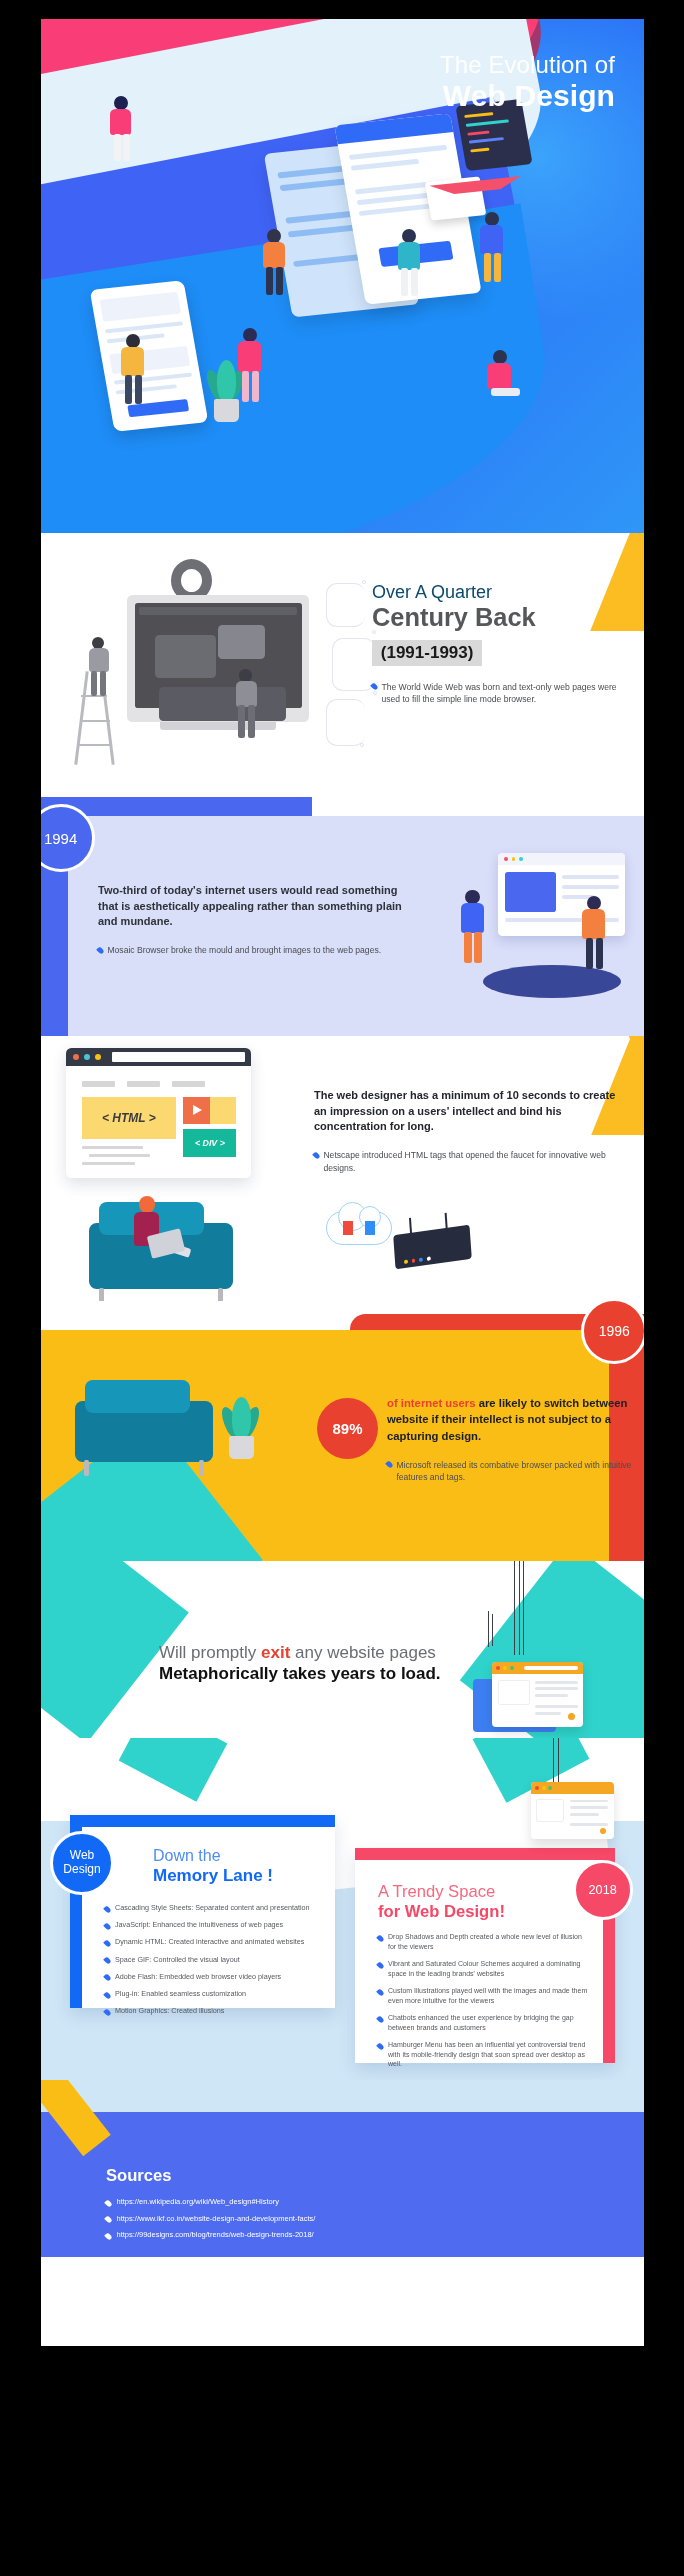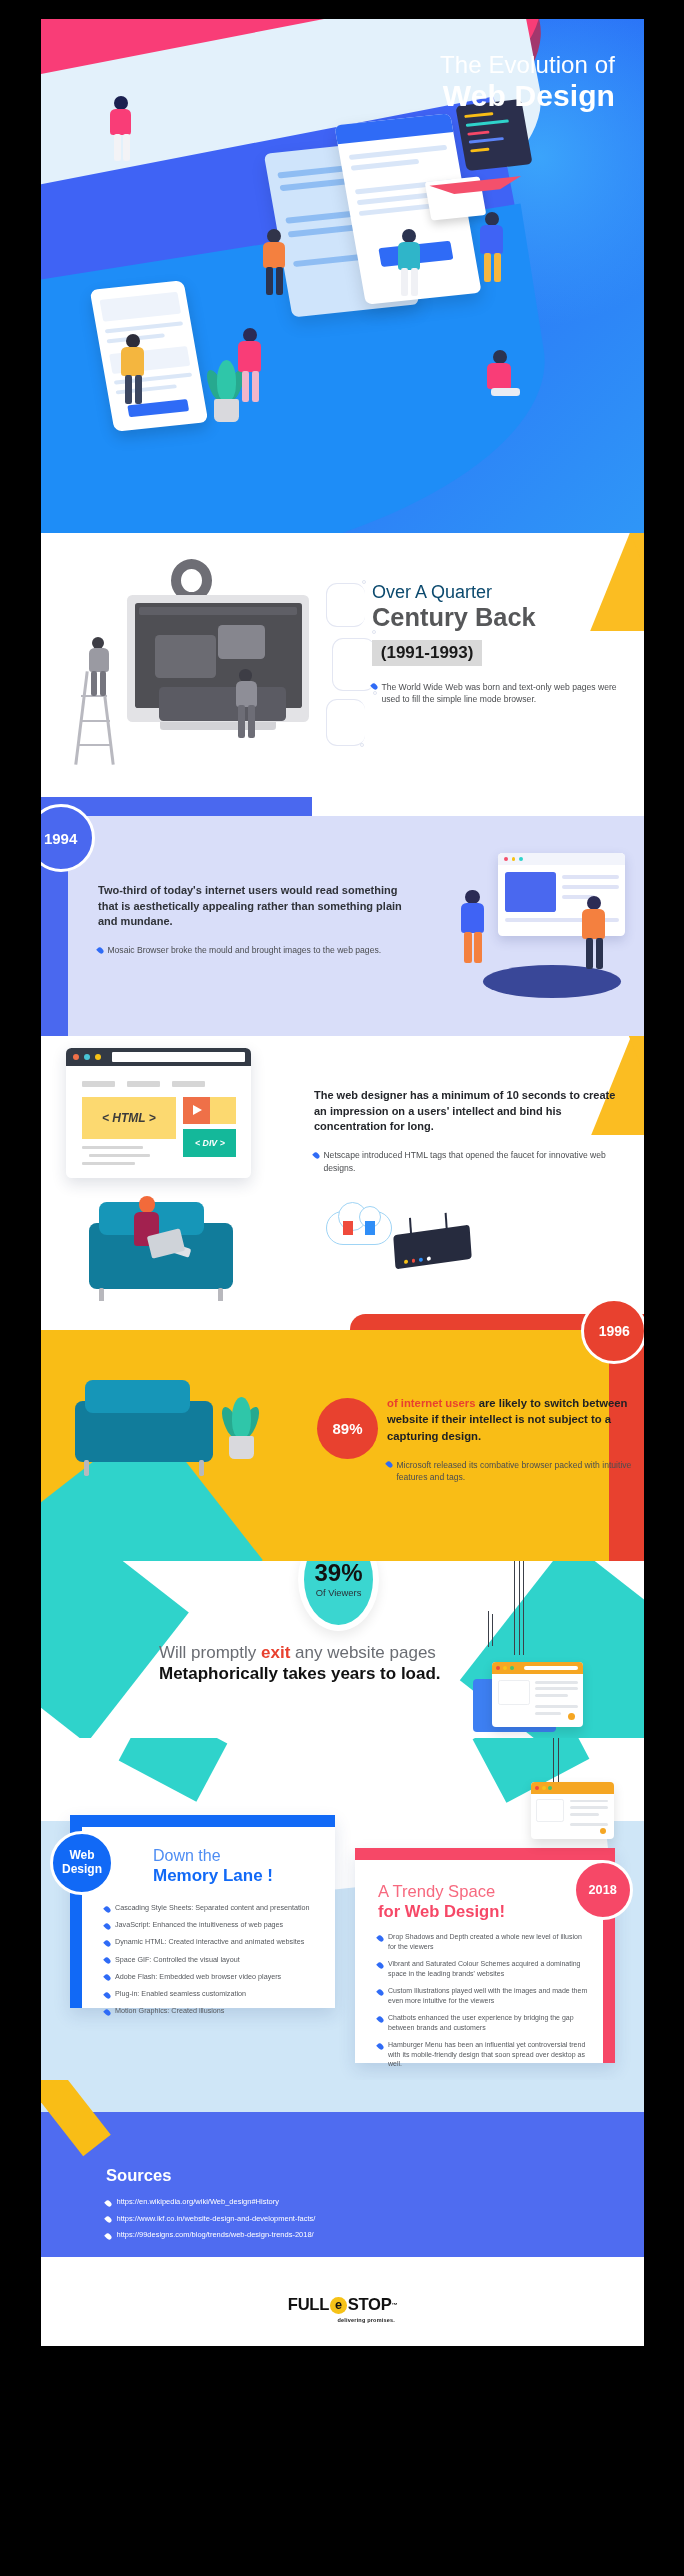--- a/index.html
+++ b/index.html
@@ -88,21 +88,21 @@
   .drop.white { background:#fff; }
   .bullet-row p { font-size:8.6px; line-height:1.5; color:#4b4d50; }
 
   
   .sec-1994 { position:relative; width:100%; height:251px; background:#fff; overflow:hidden; }
   .sec-1994 .panel-blue { position:absolute; left:0; top:12px; width:271px; height:19px; background:#4a68ef; }
   .sec-1994 .panel-left { position:absolute; left:0; top:12px; width:26.5px; bottom:0; background:#4a68ef; }
   .sec-1994 .panel-body { position:absolute; left:26.5px; top:31px; right:0; bottom:0; background:#d9def9; }
   .badge-round { position:absolute; width:68px; height:68px; border-radius:50%; background:#4a68ef;
       border:3.9px solid #fff; display:flex; align-items:center; justify-content:center;
-      color:#fff; font-size:15px; font-weight:700; z-index:4;}
+      color:#fff; font-size:15px; font-weight:400; z-index:4;}
   .sec-1994 .badge-round { left:-14.4px; top:19px; }
   .sec-1994 .txt { position:absolute; left:57px; top:98px; width:320px; }
   .sec-1994 .txt h3 { font-size:11px; font-weight:800; color:#2f3238; line-height:1.42; }
   .sec-1994 .illu { position:absolute; right:10px; top:39px; width:182px; height:182px; }
   .mini-browser { position:absolute; right:8.8px; top:29px; width:127px; height:83px; background:#fff; border-radius:4.4px;
       box-shadow:0 4.4px 11px rgba(50,60,130,.18); }
   .mini-browser .mb-top { position:absolute; left:0; right:0; top:0; height:12px; background:#f2f4fb; border-radius:4.4px 4.4px 0 0;}
   .mini-browser .mb-top i { position:absolute; top:3.9px; width:3.9px; height:3.9px; border-radius:50%;}
   .mini-browser .mb-img { position:absolute; left:6.6px; top:19px; width:51px; height:40px; background:#4a68ef; border-radius:2.8px;}
   .mini-browser .mb-line { position:absolute; right:6.6px; height:4.4px; background:#dfe3f6; border-radius:2.2px;}
@@ -537,24 +537,20 @@
           <span class="drop"></span>
           <p>Microsoft released its combative browser packed with intuitive features and tags.</p>
         </div>
       </div>
     </section>
 
     <section class="sec-39">
       <div class="teal-left"></div>
       <div class="teal-right"></div>
 
-      <div class="oval39">
-        <div class="n">39%</div>
-        <div class="s">Of Viewers</div>
-      </div>
 
       <div class="line1"><span>Will promptly </span><span class="ex">exit</span><span> any website pages</span></div>
       <div class="line2">Metaphorically takes years to load.</div>
 
       <div class="crane">
         <div class="pole" style="left:65px;height:94px"></div>
         <div class="pole" style="left:70px;height:94px"></div>
         <div class="pole" style="left:74px;height:94px"></div>
         <div class="pole" style="left:39px;top:50px;height:36px"></div>
         <div class="pole" style="left:43px;top:53px;height:32px"></div>
@@ -683,28 +679,16 @@
             <span class="drop white"></span>
             <span>https://www.ikf.co.in/website-design-and-development-facts/</span>
           </li>
         <li>
             <span class="drop white"></span>
             <span>https://99designs.com/blog/trends/web-design-trends-2018/</span>
           </li>
       </ul>
     </section>
 
-    <section class="sec-footer">
-      <div class="logo">
-        <div class="lt">
-          <span>FULL</span>
-          <span class="e">e</span>
-          <span>STOP</span>
-          <span class="tm">™</span>
-        </div>
-        <div class="tag">delivering promises.</div>
-      </div>
-
-    </section>
 
   </div>
 </div>
 
 
 </body></html>

